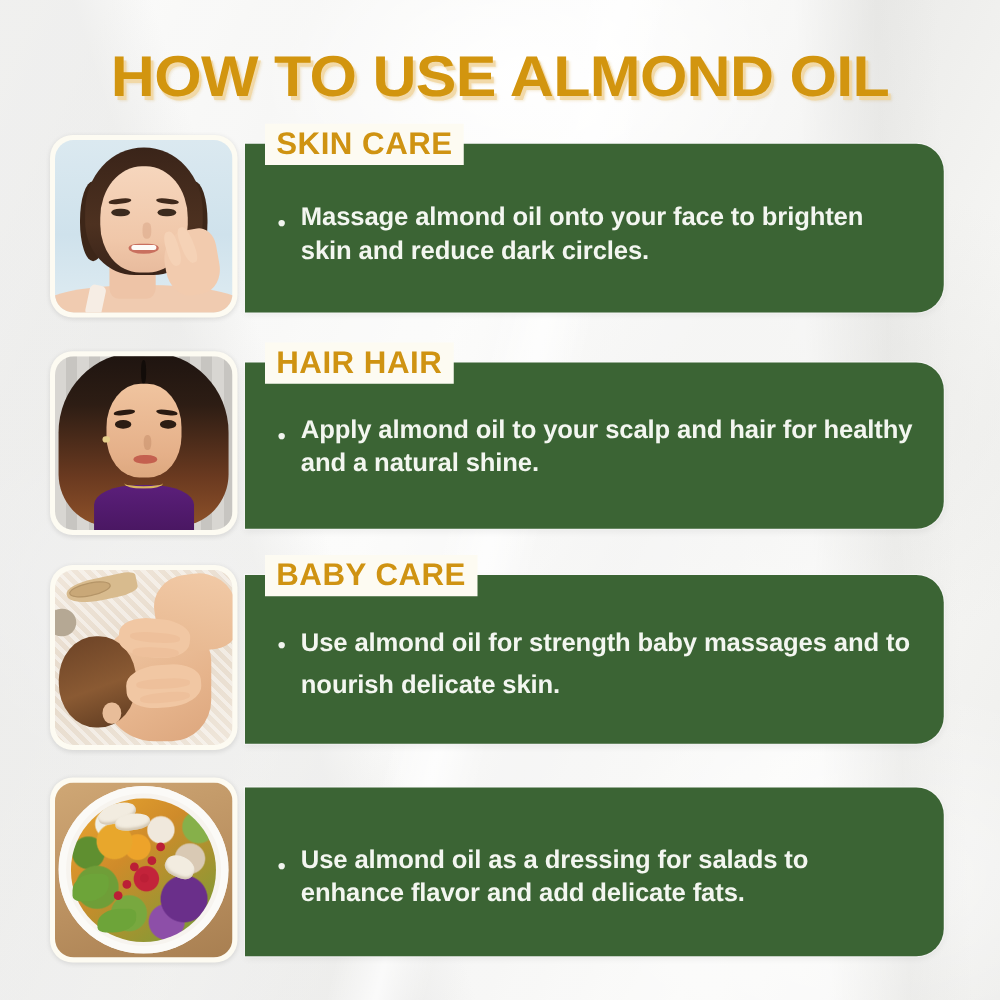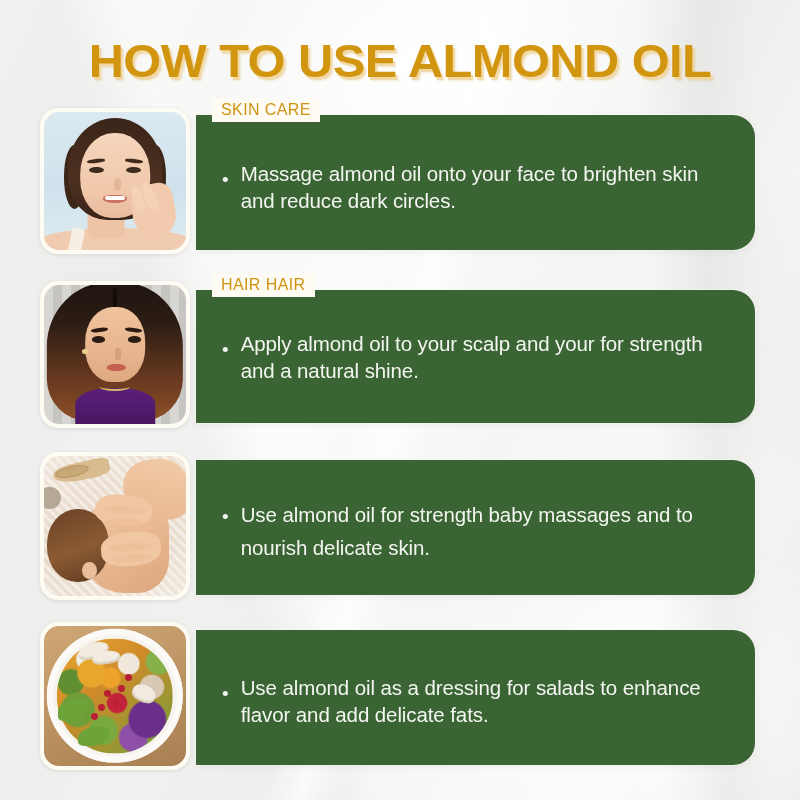--- a/index.html
+++ b/index.html
@@ -43,35 +43,35 @@
     position:absolute;left:196px;width:559px;
     background:#3b6434;
     border-radius:0 22px 22px 0;
     box-shadow:0 2px 6px rgba(0,0,0,0.06), 0 0 0 1px rgba(255,255,255,0.55);
   }
   .card-label{
     position:absolute;left:16px;top:-16px;
     background:#fdfbf2;
     padding:2px 9px 3px 9px;
     color:#cf9312;
-    font-size:16px;font-weight:normal;letter-spacing:0.4px;
+    font-size:25px;font-weight:bold;letter-spacing:0.4px;
     line-height:1.12;
     white-space:nowrap;
   }
   .card-body{
     position:absolute;left:26px;right:24px;
     display:flex;align-items:flex-start;
   }
   .bullet{
     color:#f1f4ef;font-size:19px;line-height:1;
     margin-top:9px;margin-right:12px;flex:0 0 auto;
   }
   .card-text{
     color:#f3f6f0;
-    font-size:20.5px;font-weight:normal;
+    font-size:20.5px;font-weight:bold;
     line-height:1.30;letter-spacing:-0.1px;
   }
   .card.spaced .card-text{line-height:1.62;}
 
   
   .thumb{
     position:absolute;left:40px;width:150px;
     border-radius:18px;
     background:#fdfbf2;
     padding:4px;
@@ -206,21 +206,21 @@
         </div>
       </div>
     </div>
   </div>
 
   <div class="row">
     <div class="card" style="top:290px;height:133px;">
       <div class="card-label">HAIR HAIR</div>
       <div class="card-body" style="top:41px;">
         <span class="bullet">•</span>
-        <span class="card-text">Apply almond oil to your scalp and your for strength and a natural shine.</span>
+        <span class="card-text">Apply almond oil to your scalp and hair for healthy and a natural shine.</span>
       </div>
     </div>
     <div class="thumb" style="top:281px;height:147px;">
       <div class="thumb-inner">
         <div class="ph-hair">
           <div class="hairmass"></div>
             <div class="part"></div>
           <div class="face"></div>
           <div class="brow l"></div>
             <div class="brow r"></div>
@@ -231,20 +231,21 @@
           <div class="earring"></div>
           <div class="top"></div>
             <div class="chain"></div>
         </div>
       </div>
     </div>
   </div>
 
   <div class="row">
     <div class="card spaced" style="top:460px;height:135px;">
+      <div class="card-label">BABY CARE</div>
       <div class="card-body" style="top:38px;">
         <span class="bullet">•</span>
         <span class="card-text">Use almond oil for strength baby massages and to nourish delicate skin.</span>
       </div>
     </div>
     <div class="thumb" style="top:452px;height:148px;">
       <div class="thumb-inner">
         <div class="ph-baby">
           <div class="brush"></div>
             <div class="brushb"></div>

